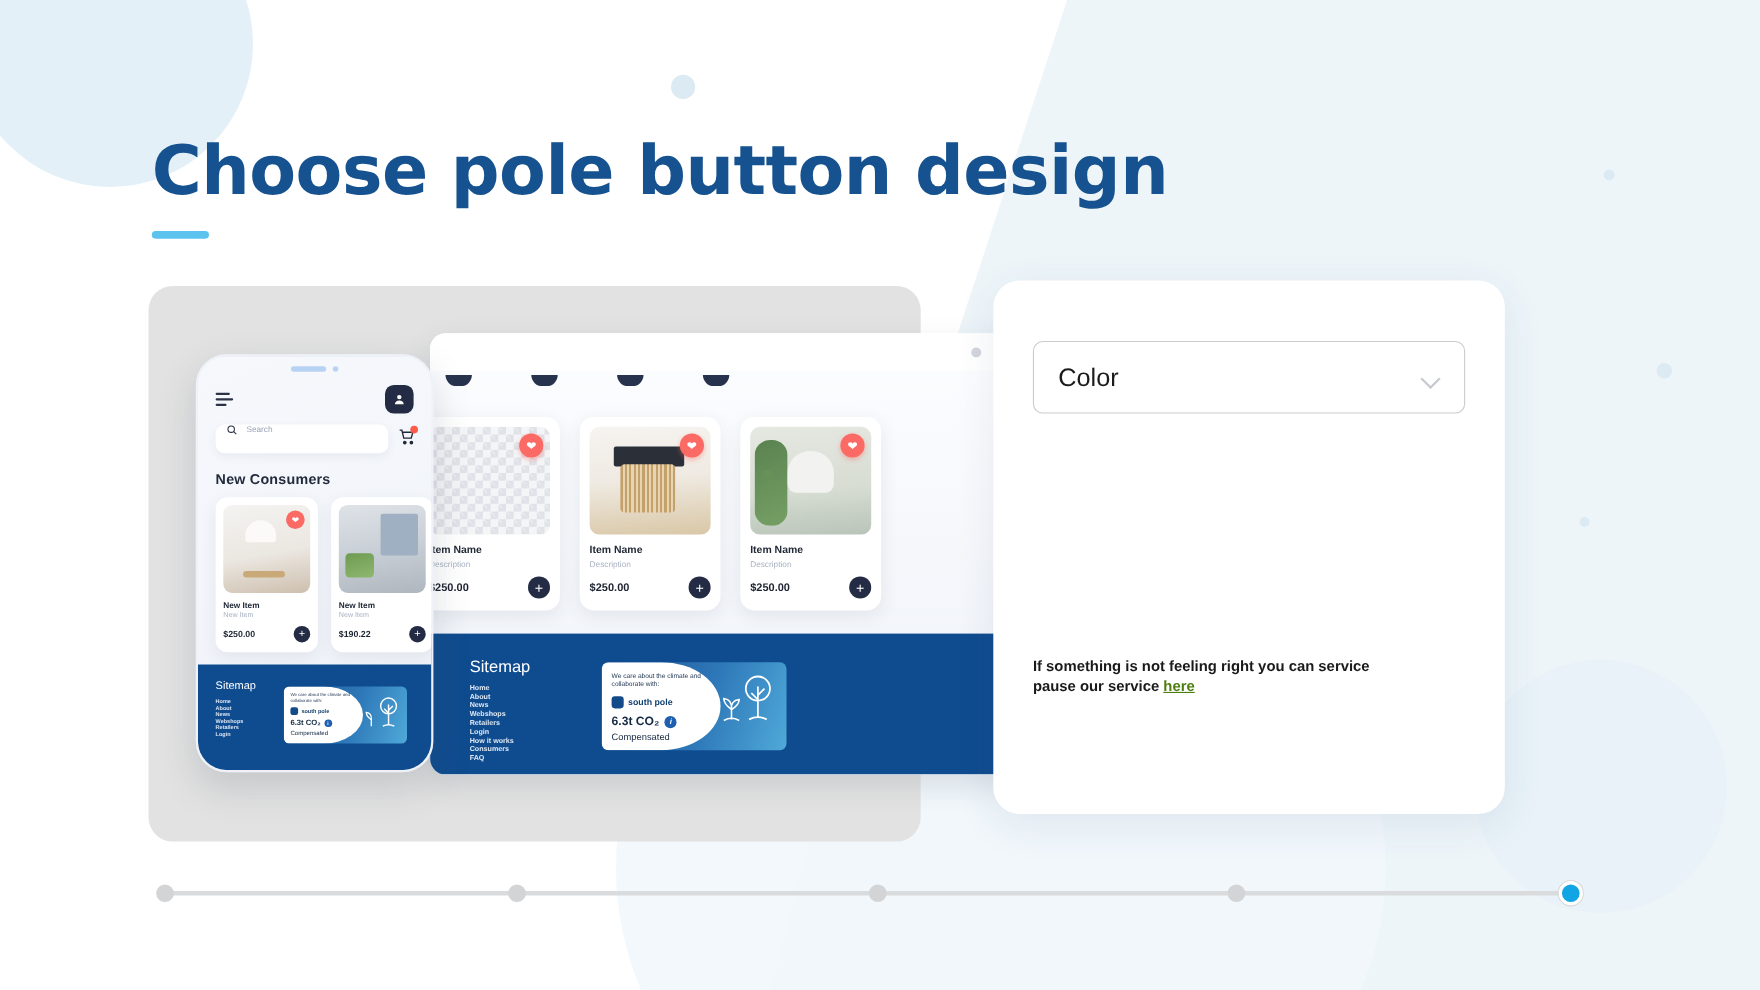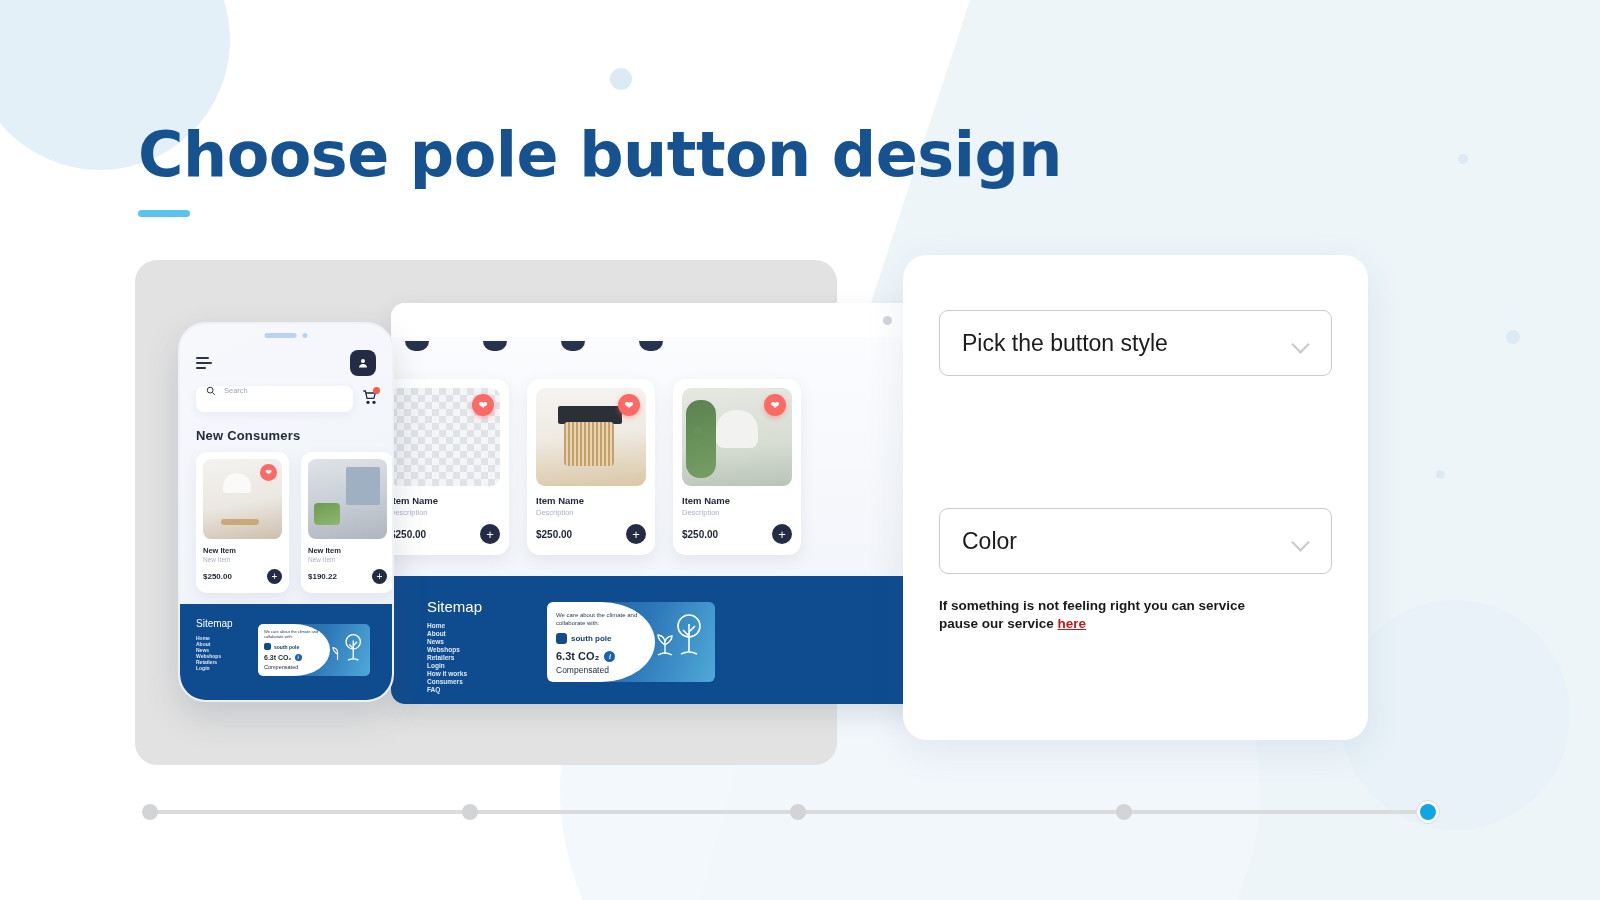--- a/index.html
+++ b/index.html
@@ -338,21 +338,21 @@
   .chev::before {
     content: ""; position: absolute; left: 2px; top: 3px;
     width: 11px; height: 11px;
     border-right: 2px solid #c6c9cd; border-bottom: 2px solid #c6c9cd;
     transform: rotate(45deg);
   }
   .helper-text {
     position: absolute; left: 36px; top: 342px; width: 340px;
     font-size: 13.5px; color: #1a1a1a; line-height: 1.32; font-weight: bold;
   }
-  .helper-link { color: #b91c1c; text-decoration: underline; font-weight: bold; }
+  .helper-link { color: #4d7c0f; text-decoration: underline; font-weight: bold; }
   .btn-row {
     position: absolute; left: 0; right: 0; top: 415px;
     display: flex; justify-content: center; gap: 18px;
   }
   .pill-btn {
     min-width: 72px; height: 32px; border-radius: 16px;
     background: #1ba9e8; color: #ffffff; border: none;
     font-size: 16px; font-family: "Liberation Sans", sans-serif;
     display: flex; align-items: center; justify-content: center;
     padding: 0 18px; cursor: pointer;
@@ -581,24 +581,20 @@
           <path d="M26 42 q8 -4 16 0" stroke="#fff" stroke-width="2" fill="none"></path>
           <path d="M10 42 L10 30 M10 33 q-7 -5 -7 -10 q8 1 7 10" stroke="#fff" stroke-width="1.8" fill="none"></path>
         </svg>
       </div>
     </div>
   </div>
 </div>
 
 <div class="settings-card">
 
-  <div class="dropdown dd-1">
-    <span class="dd-label">Pick the button style</span>
-    <span class="chev"></span>
-  </div>
 
 
   <div class="dropdown dd-3">
     <span class="dd-label">Color</span>
     <span class="chev"></span>
   </div>
 
   <div class="helper-text">
     <span>If something is not feeling right you can service pause our service </span><a class="helper-link" href="#">here</a>
   </div>

